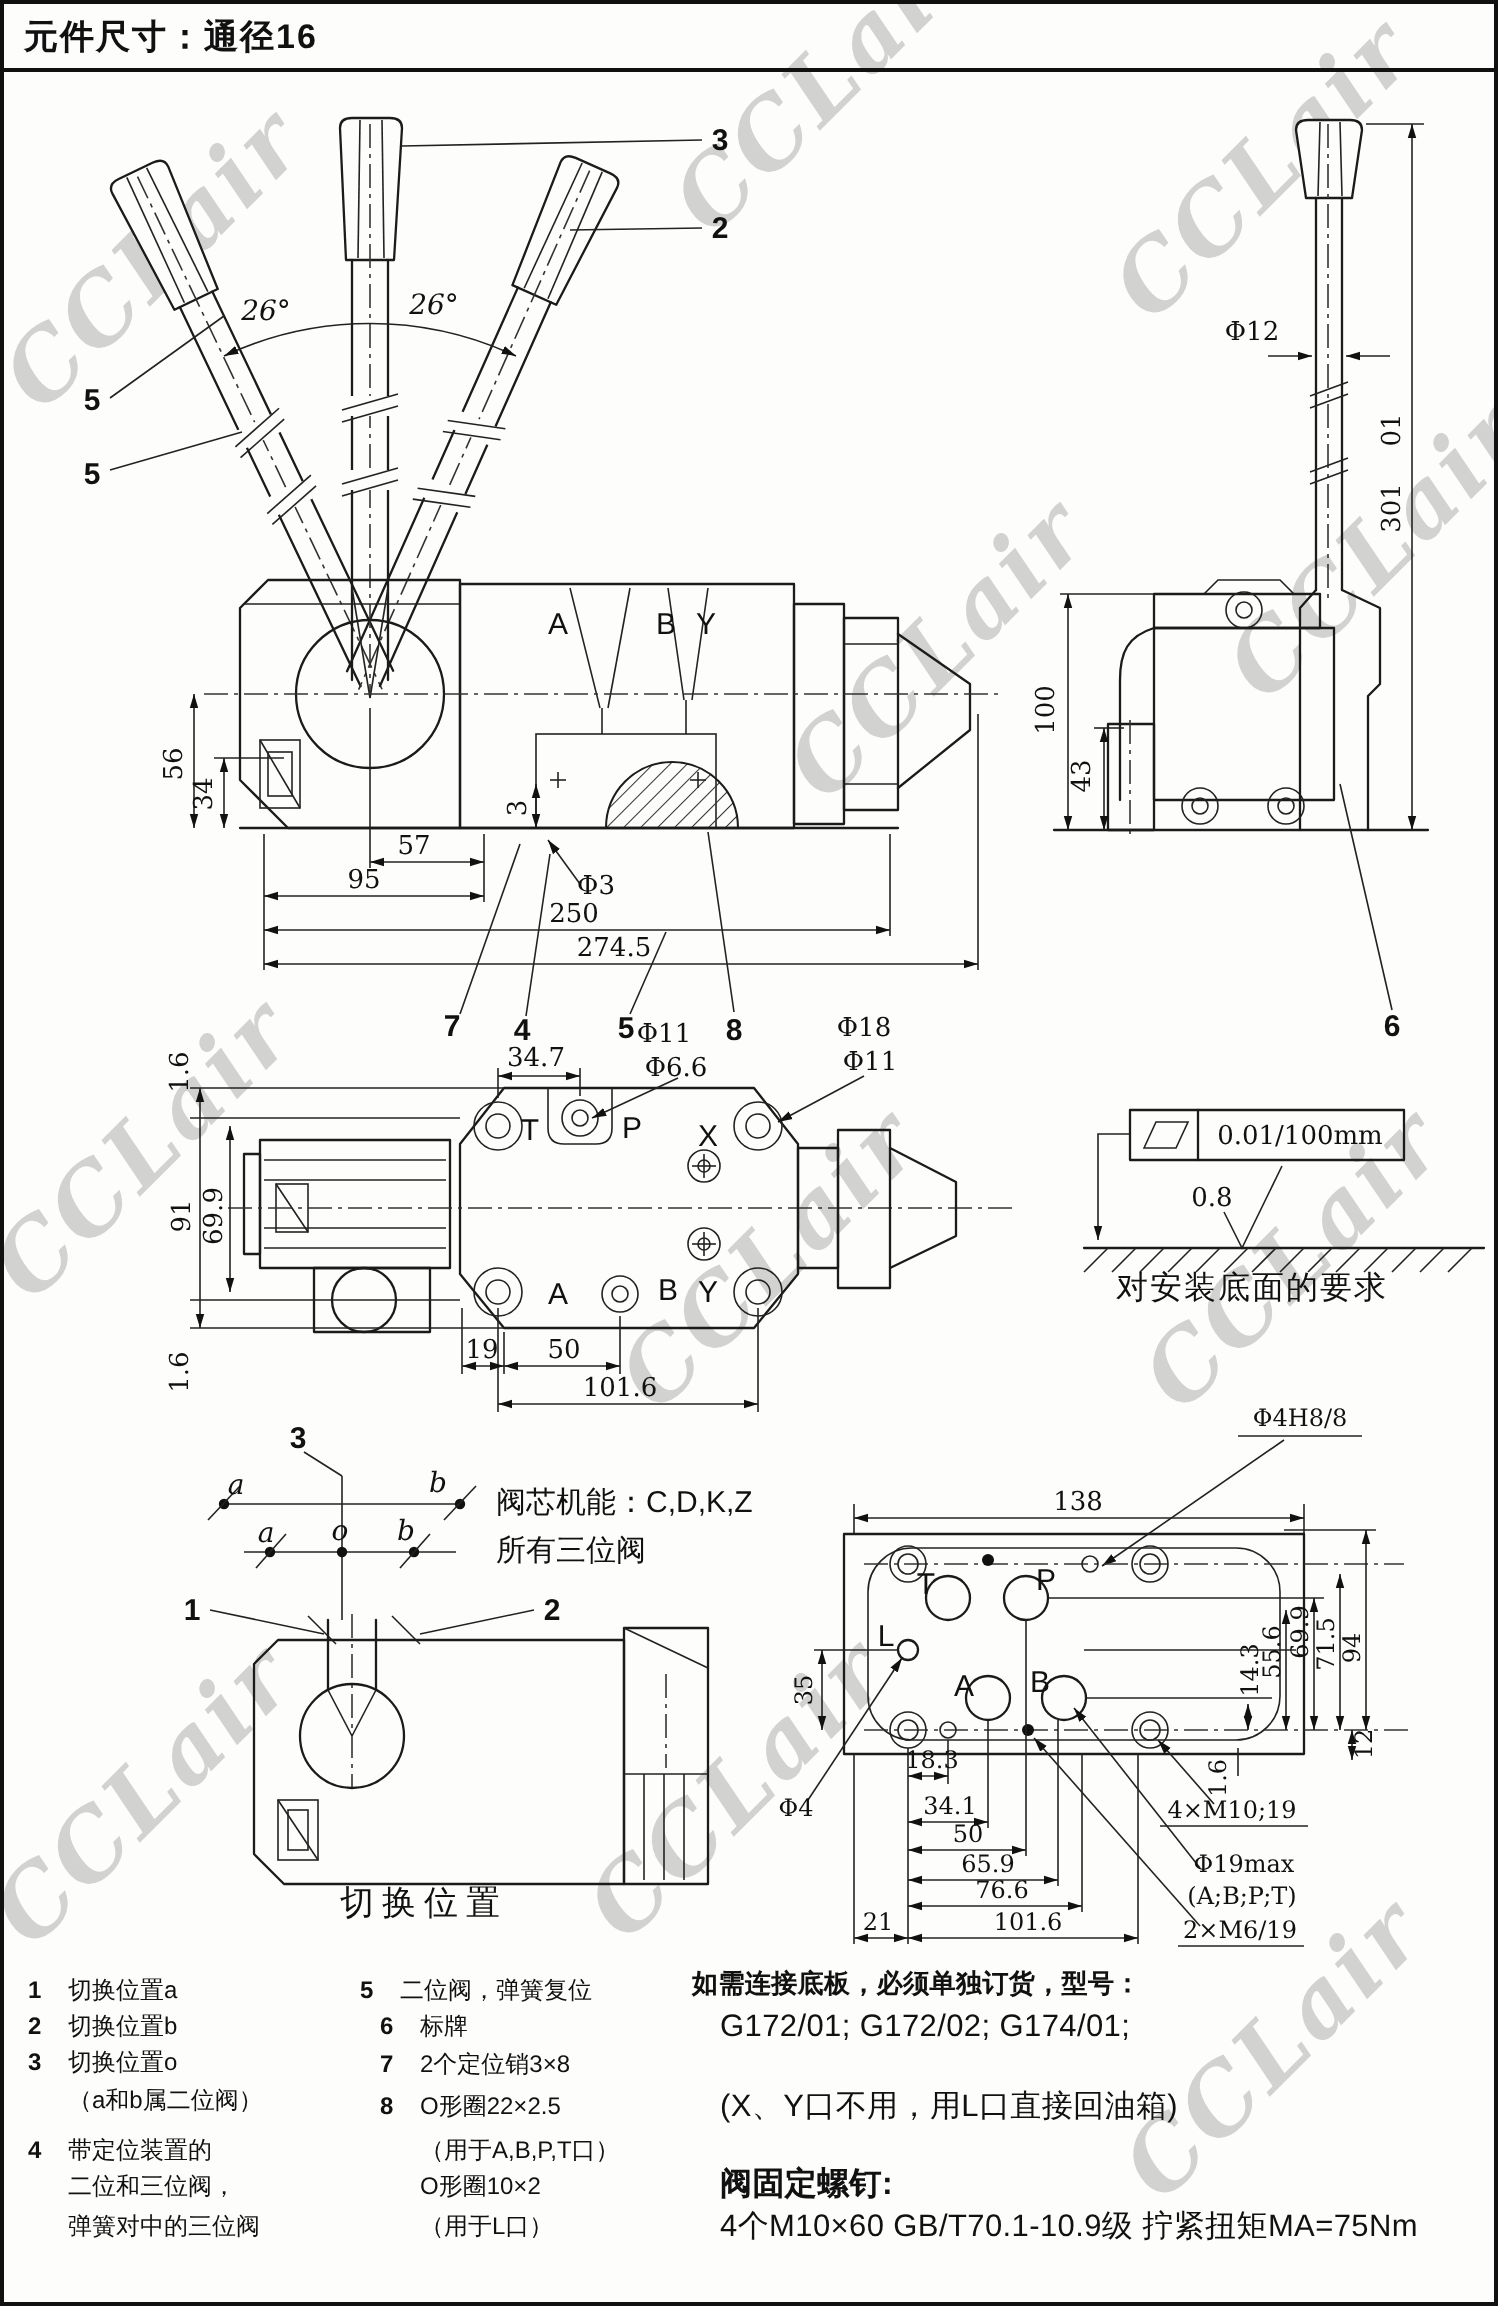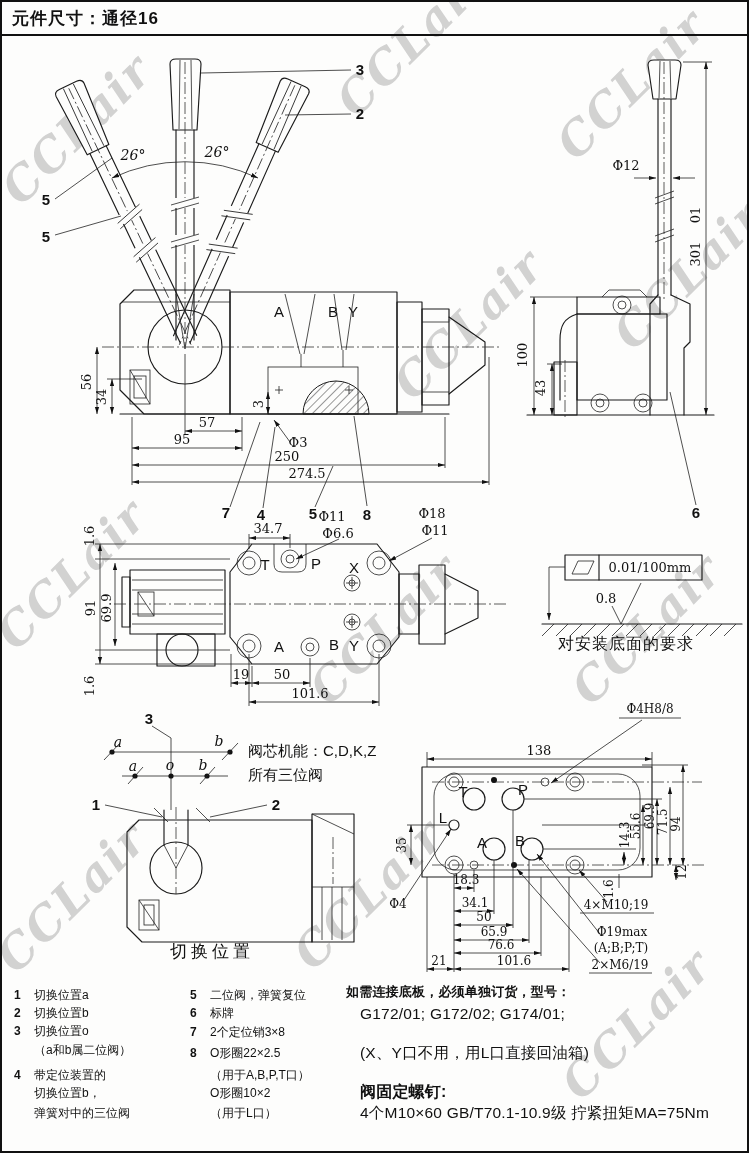--- a/index.html
+++ b/index.html
@@ -453,24 +453,24 @@
   <div class="cjk" style="left:246px;top:740px;font-size:15px">阀芯机能：C,D,K,Z</div>
   <div class="cjk" style="left:246px;top:764px;font-size:15px">所有三位阀</div>
   <div class="cjk" style="left:168px;top:938px;font-size:17px;letter-spacing:4px">切换位置</div>
   <div class="cjk" style="left:556px;top:632px;font-size:16px;letter-spacing:1px">对安装底面的要求</div>
 
   <div class="lg-line" style="left:12px;top:985px"><span class="lg-num">1</span><span>切换位置a</span></div>
   <div class="lg-line" style="left:12px;top:1003px"><span class="lg-num">2</span><span>切换位置b</span></div>
   <div class="lg-line" style="left:12px;top:1021px"><span class="lg-num">3</span><span>切换位置o</span></div>
   <div class="lg-line" style="left:12px;top:1040px"><span class="lg-num"></span><span>（a和b属二位阀）</span></div>
   <div class="lg-line" style="left:12px;top:1065px"><span class="lg-num">4</span><span>带定位装置的</span></div>
-  <div class="lg-line" style="left:12px;top:1083px"><span class="lg-num"></span><span>切换位置b，</span></div>
+  <div class="lg-line" style="left:12px;top:1083px"><span class="lg-num"></span><span>二位和三位阀，</span></div>
   <div class="lg-line" style="left:12px;top:1103px"><span class="lg-num"></span><span>弹簧对中的三位阀</span></div>
 
-  <div class="lg-line" style="left:188px;top:985px"><span class="lg-num">5</span><span>二位阀，弹簧复位</span></div>
+  <div class="lg-line" style="left:178px;top:985px"><span class="lg-num">5</span><span>二位阀，弹簧复位</span></div>
   <div class="lg-line" style="left:188px;top:1003px"><span class="lg-num">6</span><span>标牌</span></div>
   <div class="lg-line" style="left:188px;top:1022px"><span class="lg-num">7</span><span>2个定位销3×8</span></div>
   <div class="lg-line" style="left:188px;top:1043px"><span class="lg-num">8</span><span>O形圈22×2.5</span></div>
   <div class="lg-line" style="left:188px;top:1065px"><span class="lg-num"></span><span>（用于A,B,P,T口）</span></div>
   <div class="lg-line" style="left:188px;top:1083px"><span class="lg-num"></span><span>O形圈10×2</span></div>
   <div class="lg-line" style="left:188px;top:1103px"><span class="lg-num"></span><span>（用于L口）</span></div>
 
   <div class="nt-line" style="left:344px;top:981px;font-weight:bold;font-size:13px">如需连接底板，必须单独订货，型号：</div>
   <div class="nt-line" style="left:358px;top:1003px">G172/01; G172/02; G174/01;</div>
   <div class="nt-line" style="left:358px;top:1041px">(X、Y口不用，用L口直接回油箱)</div>

